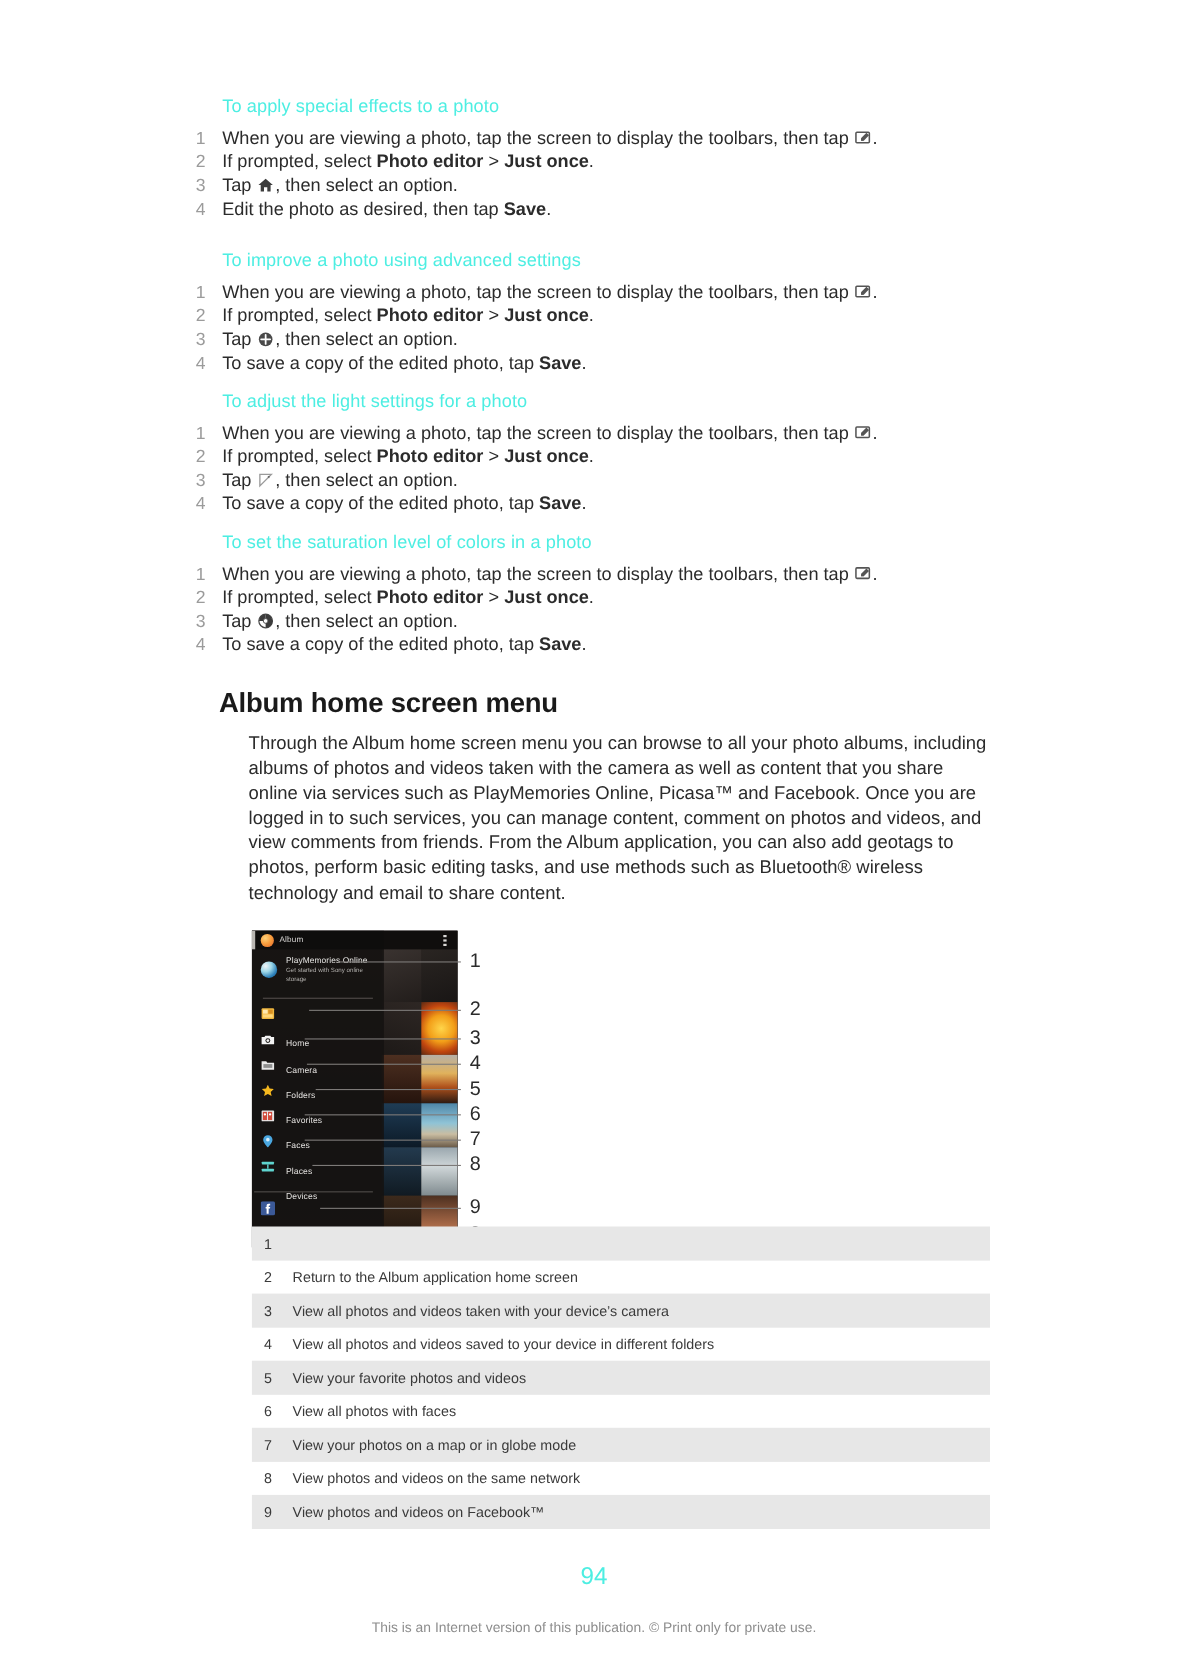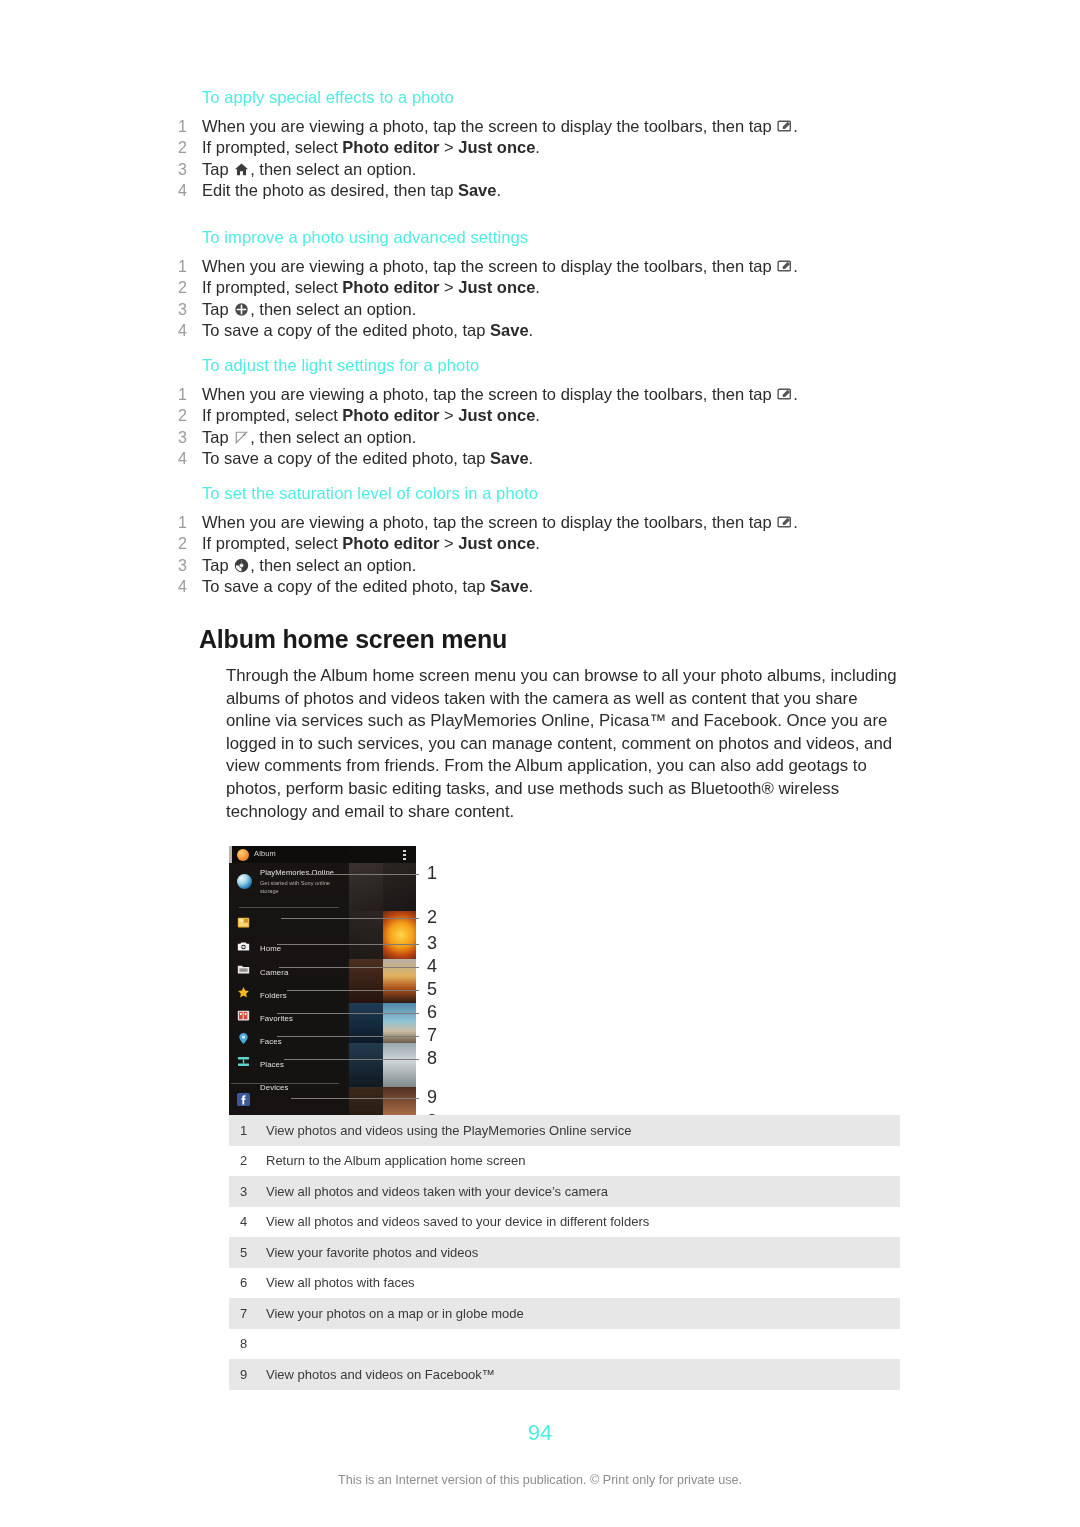--- a/index.html
+++ b/index.html
@@ -462,21 +462,20 @@
         <div class="lead" style="left:62px;top:252px;width:128px"></div>
         <div class="callout-num" style="top:241px">9</div>
         <div class="lead" style="left:48px;top:276px;width:142px"></div>
         <div class="callout-num" style="top:265px">8</div>
       </div>
   </div>
 
   <div class="legend" id="legend-table">
       <div class="lrow alt">
         <span class="lnum">1</span>
-        <span class="ltxt">View photos and videos using the PlayMemories Online service</span>
       </div>
       <div class="lrow">
         <span class="lnum">2</span>
         <span class="ltxt">Return to the Album application home screen</span>
       </div>
       <div class="lrow alt">
         <span class="lnum">3</span>
         <span class="ltxt">View all photos and videos taken with your device’s camera</span>
       </div>
       <div class="lrow">
@@ -490,20 +489,21 @@
       <div class="lrow">
         <span class="lnum">6</span>
         <span class="ltxt">View all photos with faces</span>
       </div>
       <div class="lrow alt">
         <span class="lnum">7</span>
         <span class="ltxt">View your photos on a map or in globe mode</span>
       </div>
       <div class="lrow">
         <span class="lnum">8</span>
+        <span class="ltxt">View photos and videos on the same network</span>
       </div>
       <div class="lrow alt">
         <span class="lnum">9</span>
         <span class="ltxt">View photos and videos on Facebook™</span>
       </div>
     </div>
 
   <div class="pagenum">94</div>
   <div class="foot">This is an Internet version of this publication. © Print only for private use.</div>
 </div>

